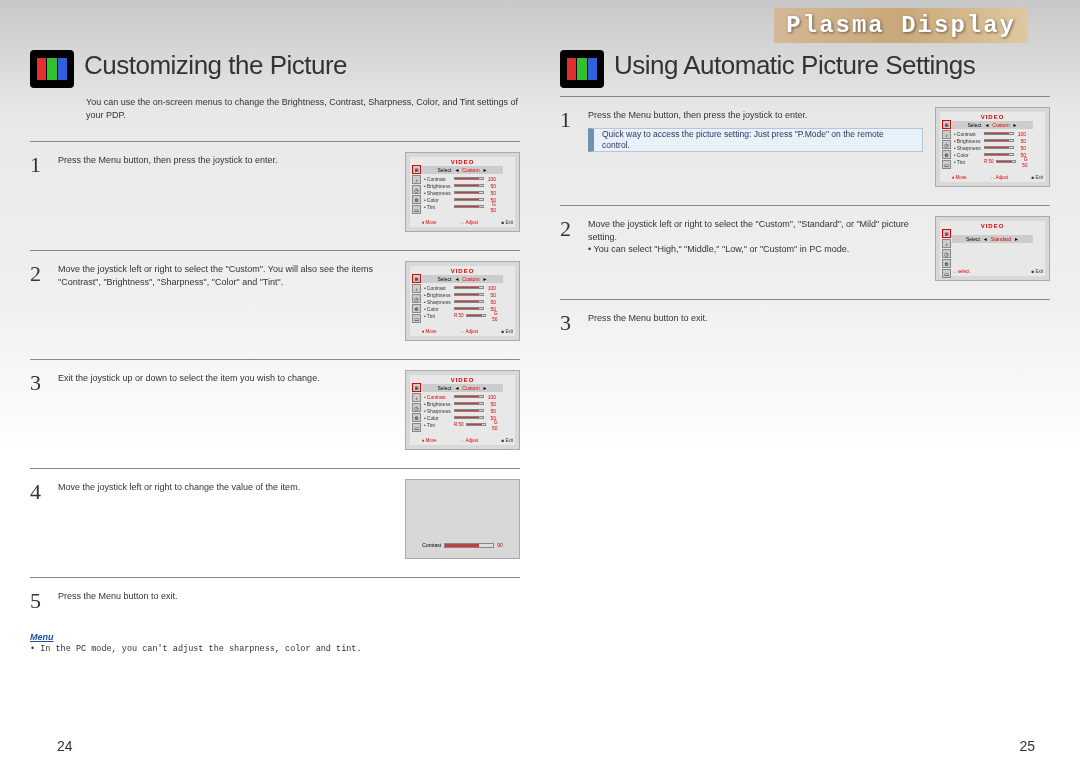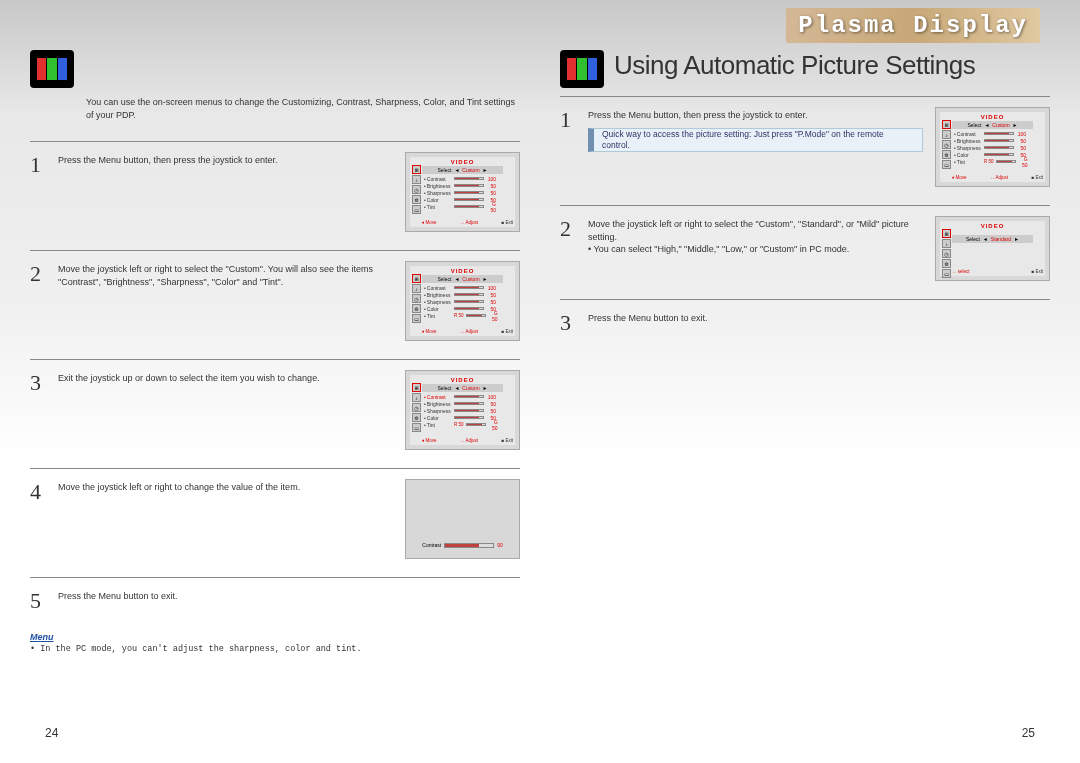--- a/index.html
+++ b/index.html
@@ -13,21 +13,21 @@
   }
   .top-banner {
     position: absolute;
     top: 0;
     right: 0;
     width: 450px;
     height: 50px;
     display: flex;
     align-items: center;
     justify-content: flex-end;
-    padding-right: 40px;
+    padding-right: 52px;
   }
   .plasma-title {
     font-size: 24px;
     font-weight: bold;
     color: #fff;
     text-shadow: 1px 1px 3px rgba(0,0,0,0.5);
     letter-spacing: 2px;
     font-family: 'Courier New', monospace;
     background: linear-gradient(90deg, #d4b896, #c8a878, #e0c8a0);
     padding: 4px 12px;
@@ -212,23 +212,24 @@
     text-decoration: underline;
     margin-bottom: 2px;
   }
   .note-text {
     color: #333;
     font-size: 8.5px;
     font-family: Liberation Mono, monospace;
   }
   .page-num {
     position: absolute;
-    bottom: 23px;
-    font-size: 12px;
-    color: #333;
+    bottom: 9px;
+    font-size: 14px;
+    color: #333;
+    margin-left: 12px;
   }
   .page-num.left { left: 45px; }
   .page-num.right { right: 45px; text-align: center; }
   .single-bar-osd {
     width: 100%;
     height: 100%;
     display: flex;
     align-items: flex-end;
     justify-content: center;
     padding-bottom: 6px;
@@ -257,22 +258,25 @@
 
   <div class="column">
     <div class="section-header">
       <div class="tv-icon">
         <div class="tv-screen">
             <div class="tv-bar r"></div>
             <div class="tv-bar g"></div>
             <div class="tv-bar b"></div>
           </div>
       </div>
-    </div>
-    <p class="section-desc">You can use the on-screen menus to change the Customizing, Contrast, Sharpness, Color, and Tint settings of your PDP.</p>
+      <div>
+        <h1 class="section-title">Customizing the Picture</h1>
+      </div>
+    </div>
+    <p class="section-desc">You can use the on-screen menus to change the Brightness, Contrast, Sharpness, Color, and Tint settings of your PDP.</p>
 
     <div class="step-row">
       <div class="step-num">1</div>
       <div class="step-text">Press the Menu button, then press the joystick to enter.</div>
       <div class="step-screenshot">
         <div class="osd-inner">
           <div class="osd-sidebar">
             <div class="osd-side-icon active">⊞</div>
             <div class="osd-side-icon">♪</div>
             <div class="osd-side-icon">◷</div>

